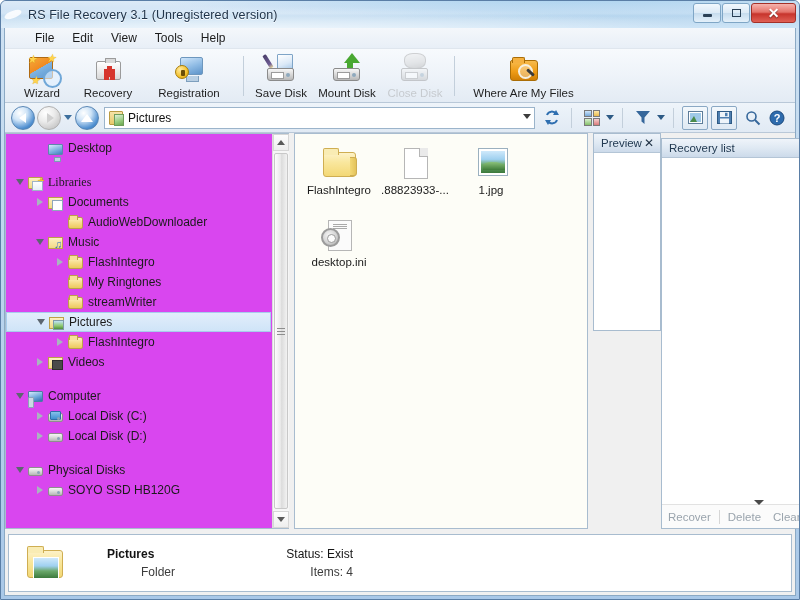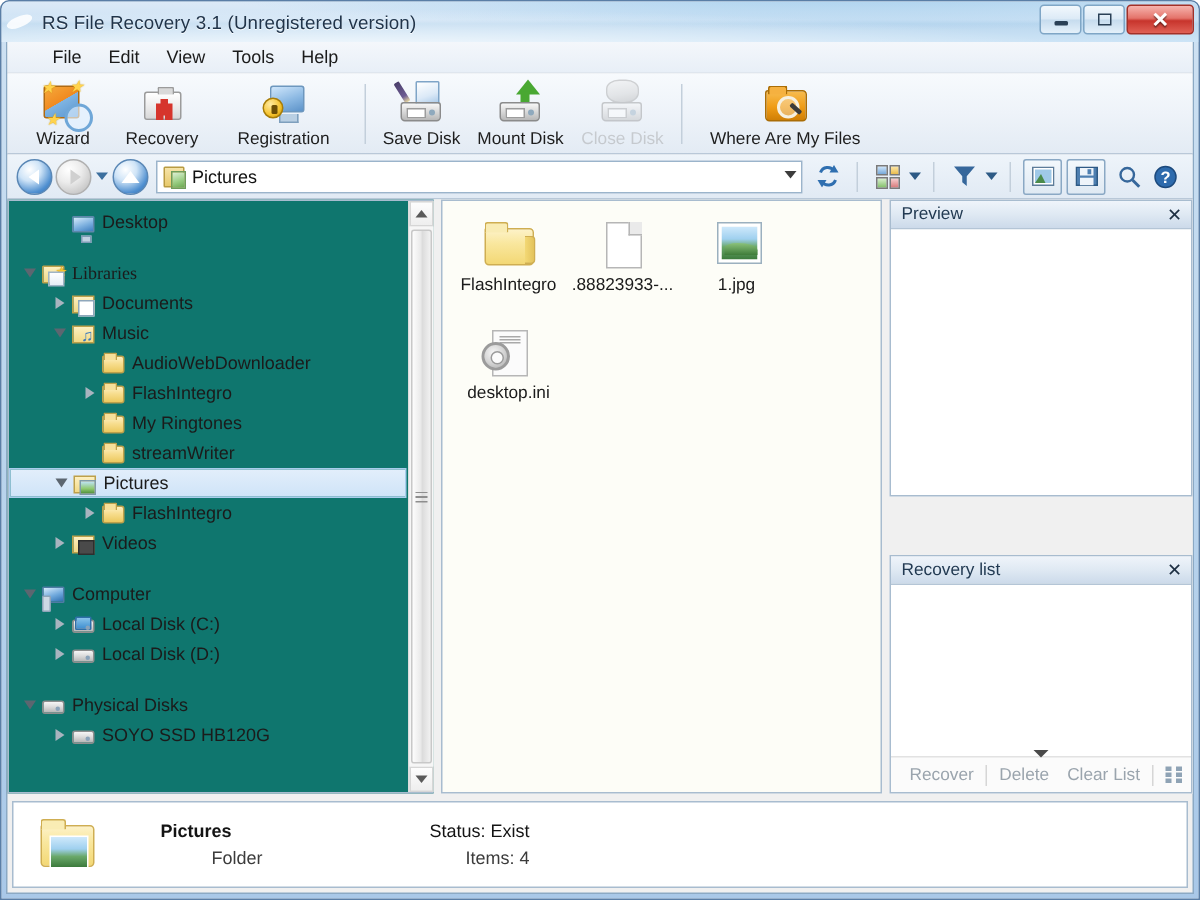--- a/index.html
+++ b/index.html
@@ -248,21 +248,21 @@
   .views-ico i:nth-child(3){background:linear-gradient(180deg,#d9f0cf,#84c06a);}
   .views-ico i:nth-child(4){background:linear-gradient(180deg,#f7cfcf,#d87a7a);}
   .small-caret{width:0;height:0;border-left:4px solid transparent;border-right:4px solid transparent;border-top:5px solid #2d5a85;margin-left:2px;cursor:default;}
   
   .main {
     flex: 1; display: flex; min-height: 0;
     background: #f0f0f0;
   }
   .tree-pane {
     width: 284px; flex:none; position: relative;
-    background: #0f766e;
+    background: #d946ef;
     border: 1px solid #a8bccf;
     border-right: none;
     display:flex;
   }
   .tree {
     flex:1; overflow: hidden; padding-top: 4px; position:relative;
   }
   .tree-row {
     height: 20px; display: flex; align-items: center;
     padding-left: 6px; font-size: 12px; color: #1b1b1b; white-space: nowrap;
@@ -401,22 +401,22 @@
   .fi-ini:before{content:"";position:absolute;left:4px;top:3px;width:14px;height:1px;background:#a9a9a9;
     box-shadow:0 2px 0 #a9a9a9,0 4px 0 #a9a9a9;}
   .fi-gear{
     position:absolute;left:2px;top:12px;width:19px;height:19px;border-radius:50%;
     background:radial-gradient(circle at 40% 35%,#f6f6f6 0%,#d2d2d2 55%,#a8a8a8 100%);
     border:2px solid #9b9b9b;
   }
   .fi-gear:after{content:"";position:absolute;left:4px;top:4px;width:7px;height:7px;border-radius:50%;background:#fbfbfb;border:1px solid #9b9b9b;}
   
   .right-pane {
-    width: 207px; flex:none; display: flex; flex-direction: column;
-    background: #f0f0f0; padding-left: 5px; gap: 34px;
+    width: 207px; flex:none; display: flex; flex-direction: row;
+    background: #f0f0f0; padding-left: 5px;
   }
   .panel {
     background: #ffffff;
     border: 1px solid #a8bccf;
     display: flex; flex-direction: column; min-height:0;
   }
   .panel-head {
     height: 19px; flex:none;
     background: linear-gradient(180deg,#eff4fa 0%,#dfe9f3 50%,#ccdaea 100%);
     border-bottom: 1px solid #b4c5d6;
@@ -665,31 +665,31 @@
               <span class="ti ti-lib star"></span>
               <span>Libraries</span>
             </div>
             <div class="tree-row" style="padding-left: 26px;">
               <span class="tw">
                 <span class="tri-closed"></span>
               </span>
               <span class="ti ti-doc"></span>
               <span>Documents</span>
             </div>
-            <div class="tree-row" style="padding-left: 26px;">
-              <span class="tw">
-                <span class="tri-open"></span>
-              </span>
-              <span class="ti ti-music"></span>
-              <span>Music</span>
-            </div>
             <div class="tree-row" style="padding-left: 46px;">
               <span class="tw"></span>
               <span class="ti ti-folder"></span>
               <span>AudioWebDownloader</span>
+            </div>
+            <div class="tree-row" style="padding-left: 26px;">
+              <span class="tw">
+                <span class="tri-open"></span>
+              </span>
+              <span class="ti ti-music"></span>
+              <span>Music</span>
             </div>
             <div class="tree-row" style="padding-left: 46px;">
               <span class="tw">
                 <span class="tri-closed"></span>
               </span>
               <span class="ti ti-folder"></span>
               <span>FlashIntegro</span>
             </div>
             <div class="tree-row" style="padding-left: 46px;">
               <span class="tw"></span>

